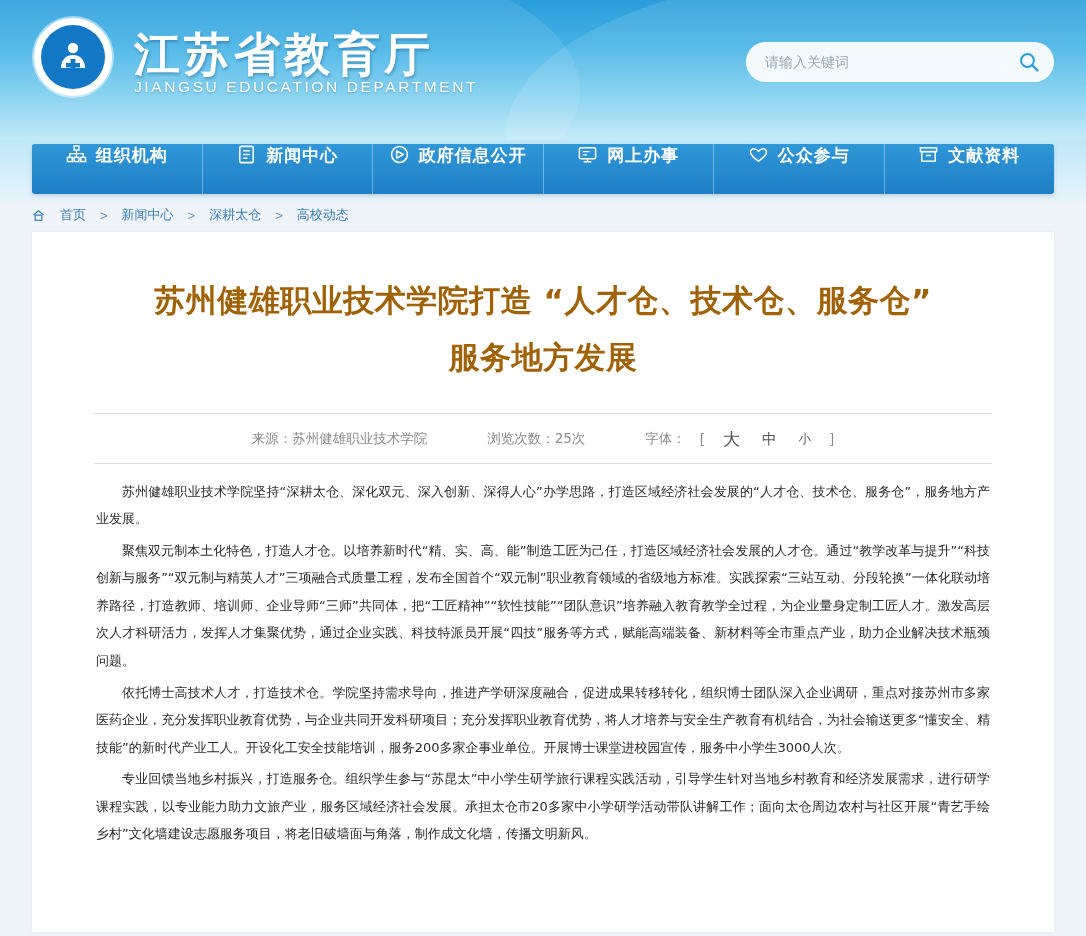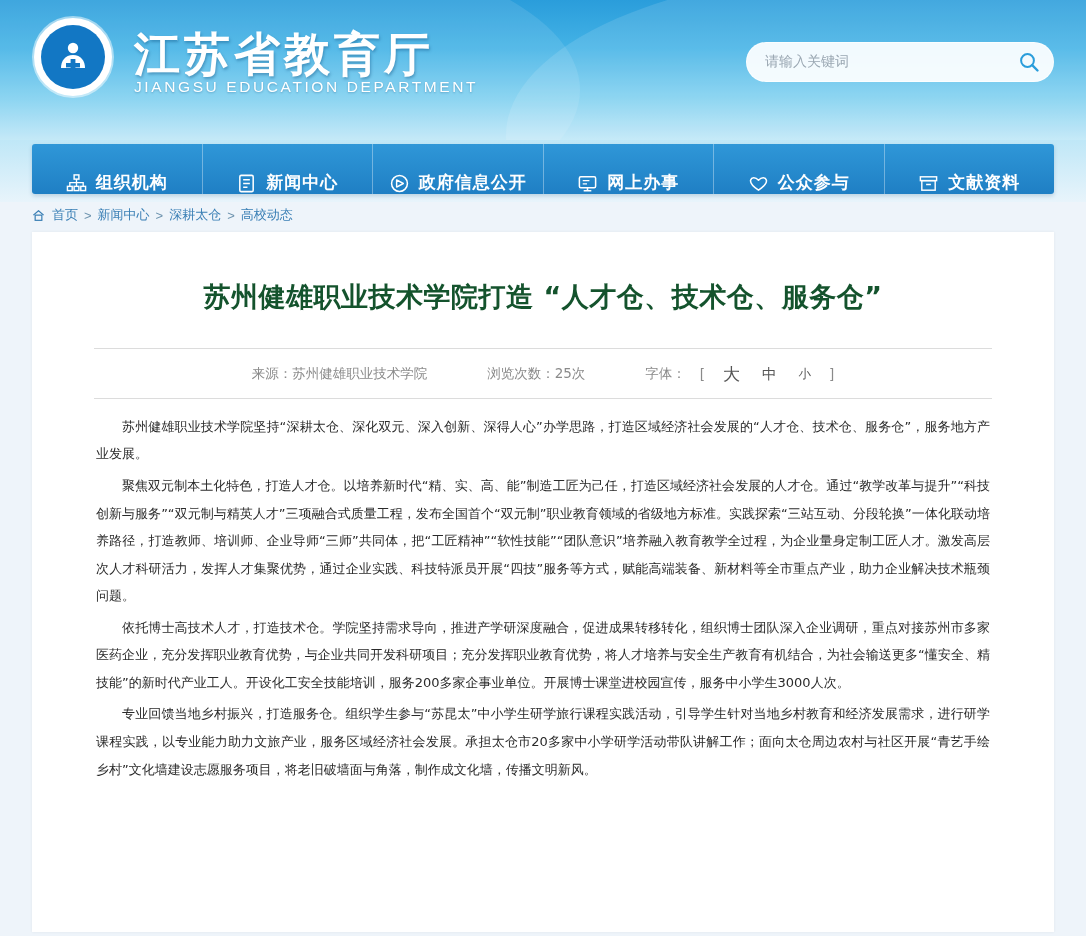--- a/index.html
+++ b/index.html
@@ -86,21 +86,21 @@
     border: 1px solid rgba(255,255,255,0.7);
   }
   .search-input {
     flex: 1;
     border: none;
     outline: none;
     background: transparent;
     padding: 0 14px 0 18px;
     font-size: 14px;
     color: #7f1d1d;
-    font-family: Liberation Serif, serif;
+    font-family: Liberation Sans, sans-serif;
   }
   .search-input::placeholder { color: #9aa7b2; }
   .search-btn {
     width: 48px; height: 38px;
     border: none;
     background: transparent;
     cursor: pointer;
     display: flex; align-items: center; justify-content: center;
   }
 
@@ -116,21 +116,21 @@
     height: 50px;
     display: flex;
     background: linear-gradient(180deg, #2f97d8 0%, #1f7fc4 100%);
     border-radius: 3px;
     overflow: hidden;
     box-shadow: 0 2px 4px rgba(0,60,110,0.18);
   }
   .nav-item {
     flex: 1;
     display: flex;
-    align-items: flex-end;
+    align-items: flex-start;
     justify-content: center;
     gap: 9px;
     color: #fff;
     font-size: 17px;
     font-weight: bold;
     letter-spacing: 1px;
     cursor: pointer;
     border-right: 1px solid rgba(255,255,255,0.35);
     font-family: "DejaVu Sans", sans-serif;
   }
@@ -140,44 +140,44 @@
   
   .crumb-wrap {
     background: #eef4fa;
     height: 30px;
   }
   .crumb {
     width: 1022px;
     margin: 0 auto;
     display: flex;
     align-items: center;
-    gap: 4px;
+    gap: 12px;
     font-size: 13px;
     color: #3a7fb5;
     padding-top: 4px;
   }
   .crumb a { color: #3a7fb5; text-decoration: none; cursor: pointer; }
   .crumb .sep { color: #6d93ae; padding: 0 2px; }
   .home-icon { margin-right: 3px; display: inline-flex; }
 
   
   .content-wrap {
     width: 1022px;
     margin: 0 auto;
     background: #ffffff;
     min-height: 700px;
     padding: 34px 62px 20px 62px;
     box-shadow: 0 0 3px rgba(0,0,0,0.06);
   }
   .title {
     text-align: center;
     font-family: "DejaVu Sans", sans-serif;
-    font-size: 27px;
+    font-size: 31px;
     font-weight: bold;
-    color: #14532d;
+    color: #a16207;
     line-height: 1.85;
     letter-spacing: 0.5px;
     padding: 6px 10px 0 10px;
   }
   .meta-rule {
     border-top: 1px solid #dcdcdc;
     margin: 26px 0 0 0;
   }
   .meta {
     display: flex;
@@ -334,20 +334,21 @@
     <a>深耕太仓</a>
     <span class="sep">&gt;</span>
     <a>高校动态</a>
   </div>
 </div>
 
 <div class="content-wrap">
 
   <div class="title">
     <div>苏州健雄职业技术学院打造 “人才仓、技术仓、服务仓”</div>
+    <div>服务地方发展</div>
   </div>
 
   <div class="meta-rule"></div>
 
   <div class="meta">
     <div class="meta-item">
       <span>来源：</span><span>苏州健雄职业技术学院</span>
     </div>
     <div class="meta-item">
       <span>浏览次数：</span><span>25次</span>

